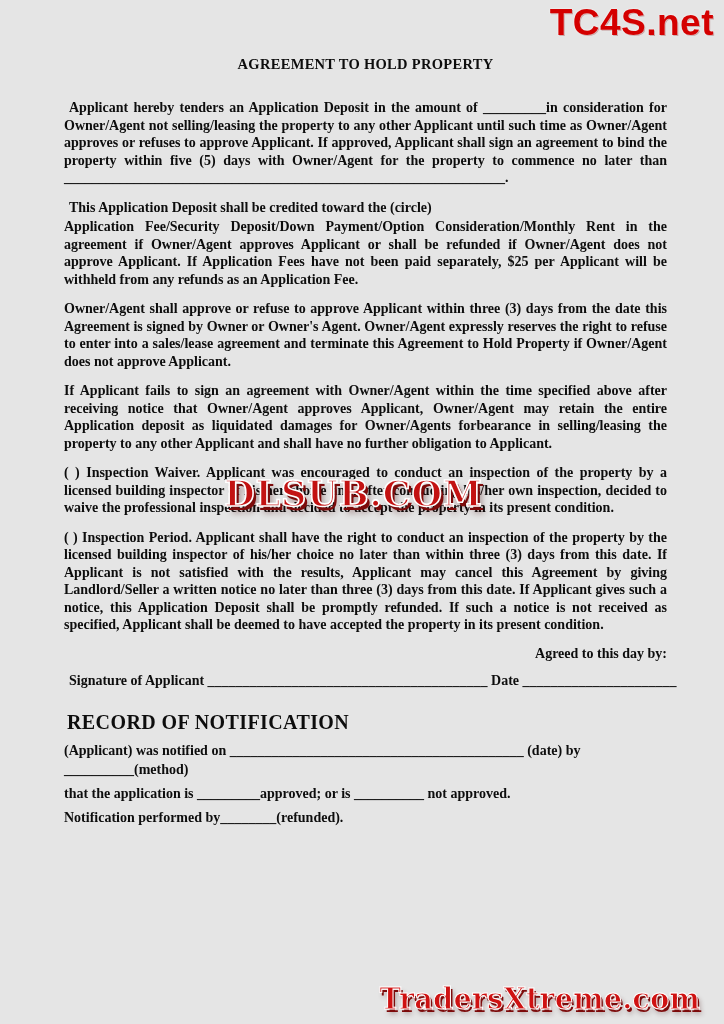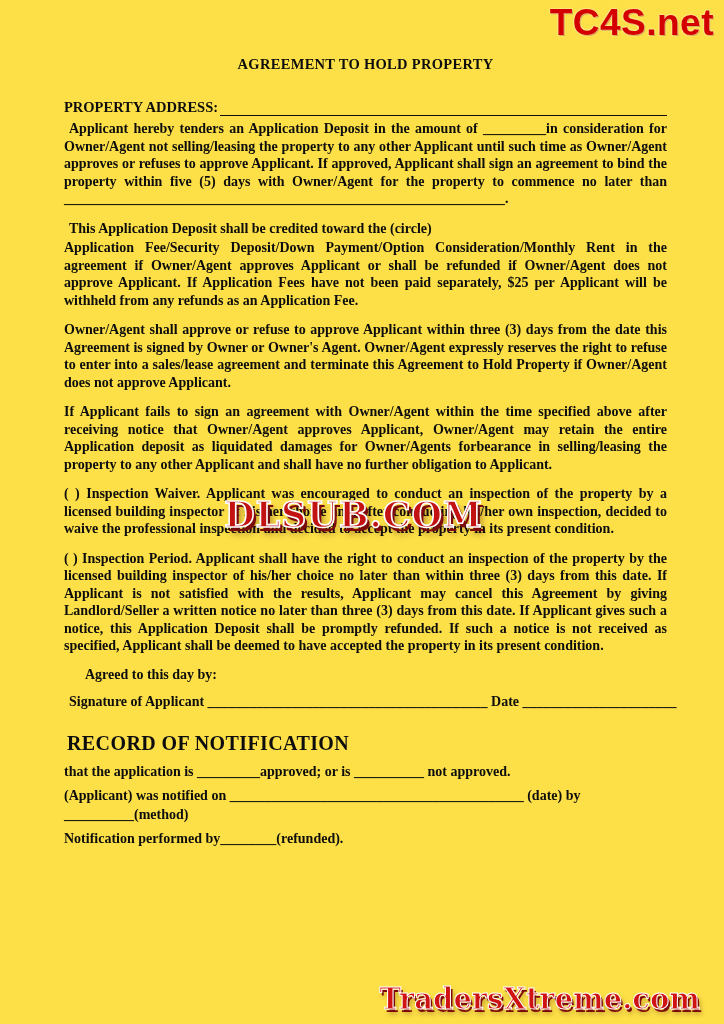--- a/index.html
+++ b/index.html
@@ -8,21 +8,21 @@
     width: 724px;
     height: 1024px;
     background: #fbfbfa;
     position: relative;
     overflow: hidden;
     font-family: "Liberation Serif", serif;
   }
   .page {
     position: absolute;
     inset: 0;
-    background: #fde047;
+    background: #e5e5e5;
     padding: 56px 57px 0 64px;
     color: #0d0d0d;
     font-weight: bold;
   }
   .title {
     text-align: center;
     font-size: 14.5px;
     letter-spacing: 0.3px;
     margin: 0 0 26px 0;
   }
@@ -47,20 +47,21 @@
   .indent { text-indent: 5px; }
   .lead {
     text-align: left;
     text-indent: 5px;
     margin: 0 0 2px 0;
   }
   .agreed {
     font-size: 14px;
     margin: 0 0 8px 16px;
     text-indent: 5px;
+    text-align: right;
   }
   .sig {
     font-size: 14px;
     line-height: 21px;
     margin: 0 0 3px 0;
     text-indent: 5px;
     text-align: left;
     white-space: nowrap;
   }
   .record-h {
@@ -119,24 +120,20 @@
 </style>
 </head>
 <body>
 
 <div class="page">
 
   <div class="wm-top">TC4S.net</div>
 
   <div class="title">AGREEMENT TO HOLD PROPERTY</div>
 
-  <div class="addr">
-    <span>PROPERTY ADDRESS:</span>
-    <span class="blank"></span>
-  </div>
 
   <p class="para indent">Applicant hereby tenders an Application Deposit in the amount of _________in consideration for Owner/Agent not selling/leasing the property to any other Applicant until such time as Owner/Agent approves or refuses to approve Applicant. If approved, Applicant shall sign an agreement to bind the property within five (5) days with Owner/Agent for the property to commence no later than _______________________________________________________________.</p>
 
   <p class="para lead">This Application Deposit shall be credited toward the (circle)</p>
 
   <p class="para">Application Fee/Security Deposit/Down Payment/Option Consideration/Monthly Rent in the agreement if Owner/Agent approves Applicant or shall be refunded if Owner/Agent does not approve Applicant. If Application Fees have not been paid separately, $25 per Applicant will be withheld from any refunds as an Application Fee.</p>
 
   <p class="para">Owner/Agent shall approve or refuse to approve Applicant within three (3) days from the date this Agreement is signed by Owner or Owner's Agent. Owner/Agent expressly reserves the right to refuse to enter into a sales/lease agreement and terminate this Agreement to Hold Property if Owner/Agent does not approve Applicant.</p>
 
   <p class="para">If Applicant fails to sign an agreement with Owner/Agent within the time specified above after receiving notice that Owner/Agent approves Applicant, Owner/Agent may retain the entire Application deposit as liquidated damages for Owner/Agents forbearance in selling/leasing the property to any other Applicant and shall have no further obligation to Applicant.</p>
@@ -148,21 +145,21 @@
 
   <p class="para">( ) Inspection Period. Applicant shall have the right to conduct an inspection of the property by the licensed building inspector of his/her choice no later than within three (3) days from this date. If Applicant is not satisfied with the results, Applicant may cancel this Agreement by giving Landlord/Seller a written notice no later than three (3) days from this date. If Applicant gives such a notice, this Application Deposit shall be promptly refunded. If such a notice is not received as specified, Applicant shall be deemed to have accepted the property in its present condition.</p>
 
   <p class="agreed">Agreed to this day by:</p>
 
   <p class="sig">Signature of Applicant ________________________________________ Date ______________________</p>
 
 
   <div class="record-h">RECORD OF NOTIFICATION</div>
 
+  <p class="record-line">(Applicant) was notified on __________________________________________ (date) by __________(method)</p>
+
   <p class="record-line">that the application is _________approved; or is __________ not approved.</p>
-
-  <p class="record-line">(Applicant) was notified on __________________________________________ (date) by __________(method)</p>
 
   <p class="record-line">Notification performed by________(refunded).</p>
 
   <div class="wm-bottom">TradersXtreme.com</div>
 
 </div>
 
 </body></html>

